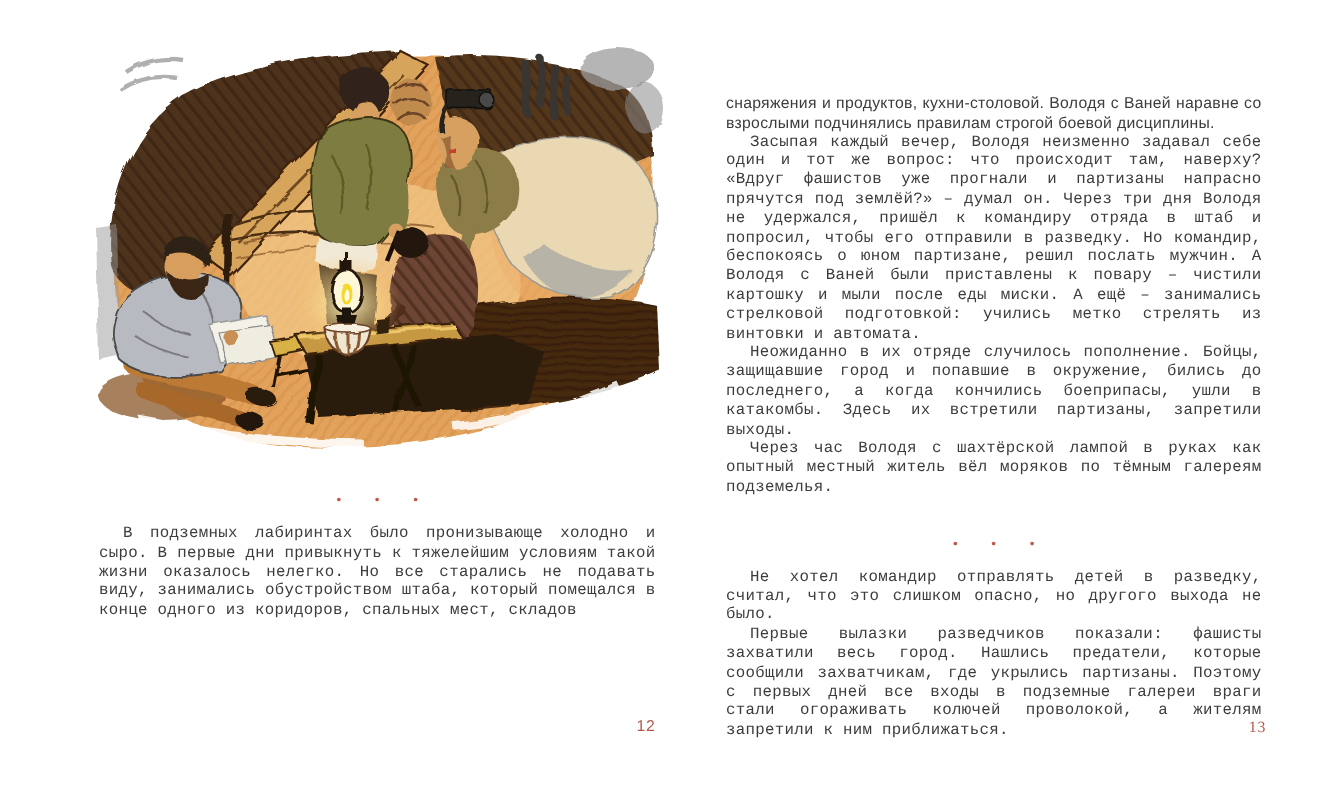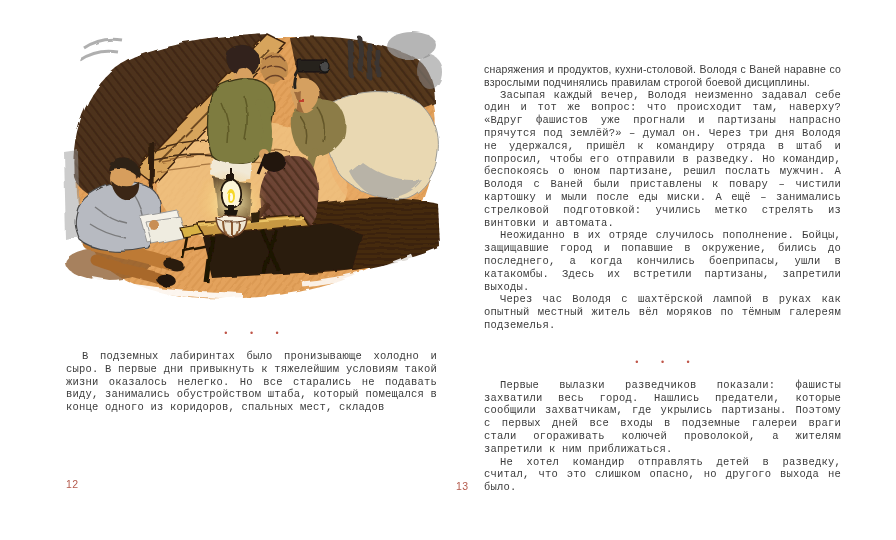--- a/index.html
+++ b/index.html
@@ -16,24 +16,24 @@
   .illustration{position:absolute;left:62px;top:12px;width:383px;height:291px;margin:0;}
   .illustration svg{display:block;width:100%;height:100%;}
   .text-col{position:absolute;font-size:10.5px;line-height:12.8px;letter-spacing:0.2px;
     text-align:justify;color:var(--text);}
   .left-col{left:66px;top:303px;width:371px;}
   .right-col{left:484px;top:43px;width:357px;margin-top:20px;}
   .para{margin:0;}
   .indent{text-indent:16px;font-family:Liberation Mono, monospace;}
   .separator{display:block;text-align:center;margin:24px 0 10px;color:var(--accent);
     font-size:9px;letter-spacing:9px;padding-left:9px;line-height:13px;}
-  .page-number{position:absolute;text-align:left;color:var(--pagenum);
+  .page-number{position:absolute;text-align:right;color:var(--pagenum);
     font-size:10.5px;letter-spacing:0.5px;}
   .pn-left{left:66px;top:478px;width:371px;}
-  .pn-right{left:456px;top:480px;width:357px;}
+  .pn-right{left:487px;top:480px;width:357px;font-family:Liberation Serif, serif;}
 </style>
 </head>
 <body>
 
 <div class="spread">
 
   <figure class="illustration">
     <svg viewBox="0 0 383 291">
       <defs>
         <filter id="rg" x="-12%" y="-12%" width="124%" height="124%">
@@ -197,18 +197,18 @@
     <p class="para indent">В подземных лабиринтах было пронизывающе холодно и сыро. В первые дни привыкнуть к тяжелейшим условиям такой жизни оказалось нелегко. Но все старались не подавать виду, занимались обустройством штаба, который помещался в конце одного из коридоров, спальных мест, складов</p>
   </div>
   <div class="page-number pn-left">12</div>
 
   <div class="text-col right-col">
     <p class="para">снаряжения и продуктов, кухни-столовой. Володя с Ваней наравне со взрослыми подчинялись правилам строгой боевой дисциплины.</p>
     <p class="para indent">Засыпая каждый вечер, Володя неизменно задавал себе один и тот же вопрос: что происходит там, наверху? «Вдруг фашистов уже прогнали и партизаны напрасно прячутся под землёй?» – думал он. Через три дня Володя не удержался, пришёл к командиру отряда в штаб и попросил, чтобы его отправили в разведку. Но командир, беспокоясь о юном партизане, решил послать мужчин. А Володя с Ваней были приставлены к повару – чистили картошку и мыли после еды миски. А ещё – занимались стрелковой подготовкой: учились метко стрелять из винтовки и автомата.</p>
     <p class="para indent">Неожиданно в их отряде случилось пополнение. Бойцы, защищавшие город и попавшие в окружение, бились до последнего, а когда кончились боеприпасы, ушли в катакомбы. Здесь их встретили партизаны, запретили выходы.</p>
     <p class="para indent">Через час Володя с шахтёрской лампой в руках как опытный местный житель вёл моряков по тёмным галереям подземелья.</p>
     <span class="separator"><span>• • •</span></span>
+    <p class="para indent">Не хотел командир отправлять детей в разведку, считал, что это слишком опасно, но другого выхода не было.</p>
     <p class="para indent">Первые вылазки разведчиков показали: фашисты захватили весь город. Нашлись предатели, которые сообщили захватчикам, где укрылись партизаны. Поэтому с первых дней все входы в подземные галереи враги стали огораживать колючей проволокой, а жителям запретили к ним приближаться.</p>
-    <p class="para indent">Не хотел командир отправлять детей в разведку, считал, что это слишком опасно, но другого выхода не было.</p>
   </div>
   <div class="page-number pn-right">13</div>
 
 </div>
 
 </body></html>

